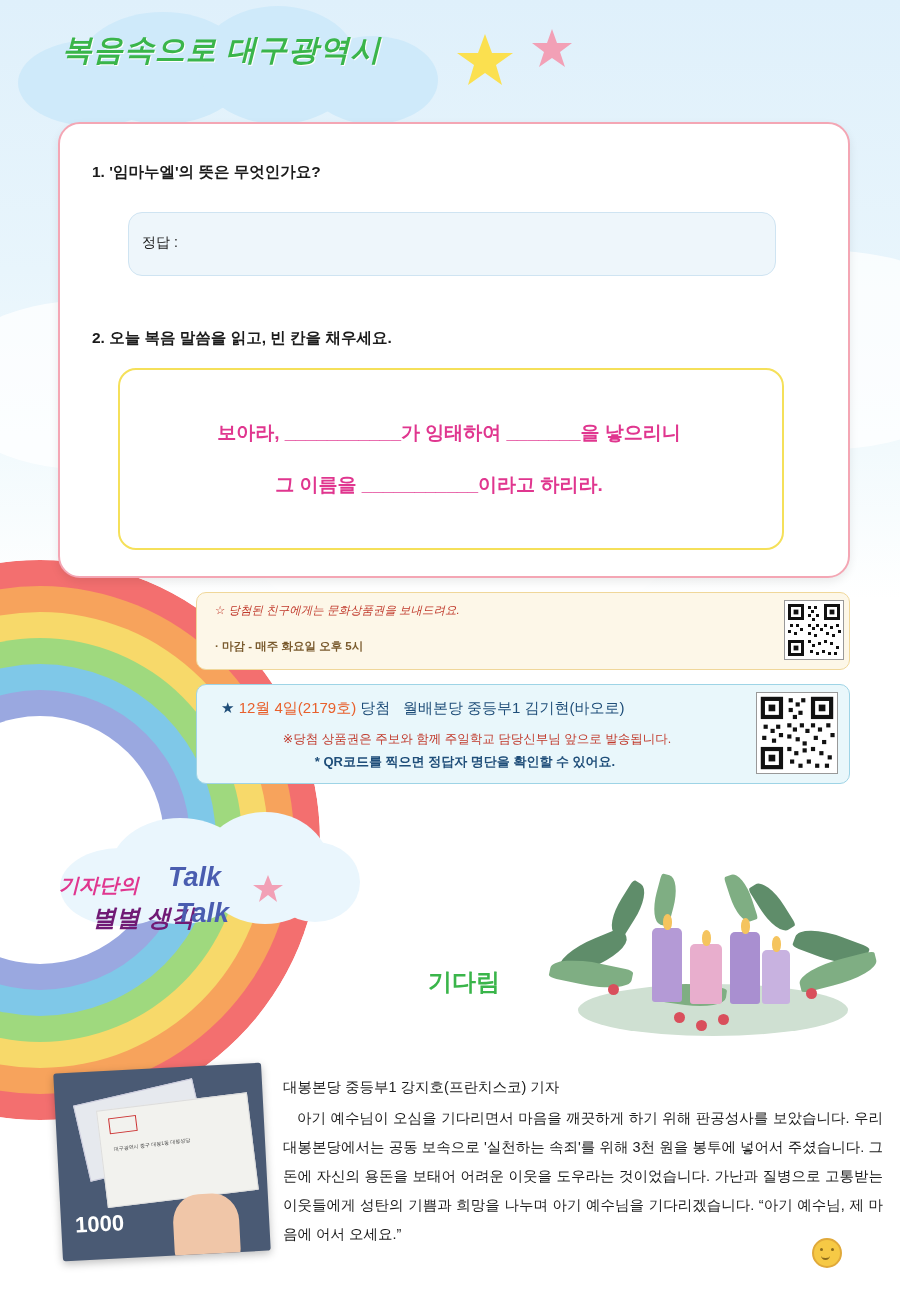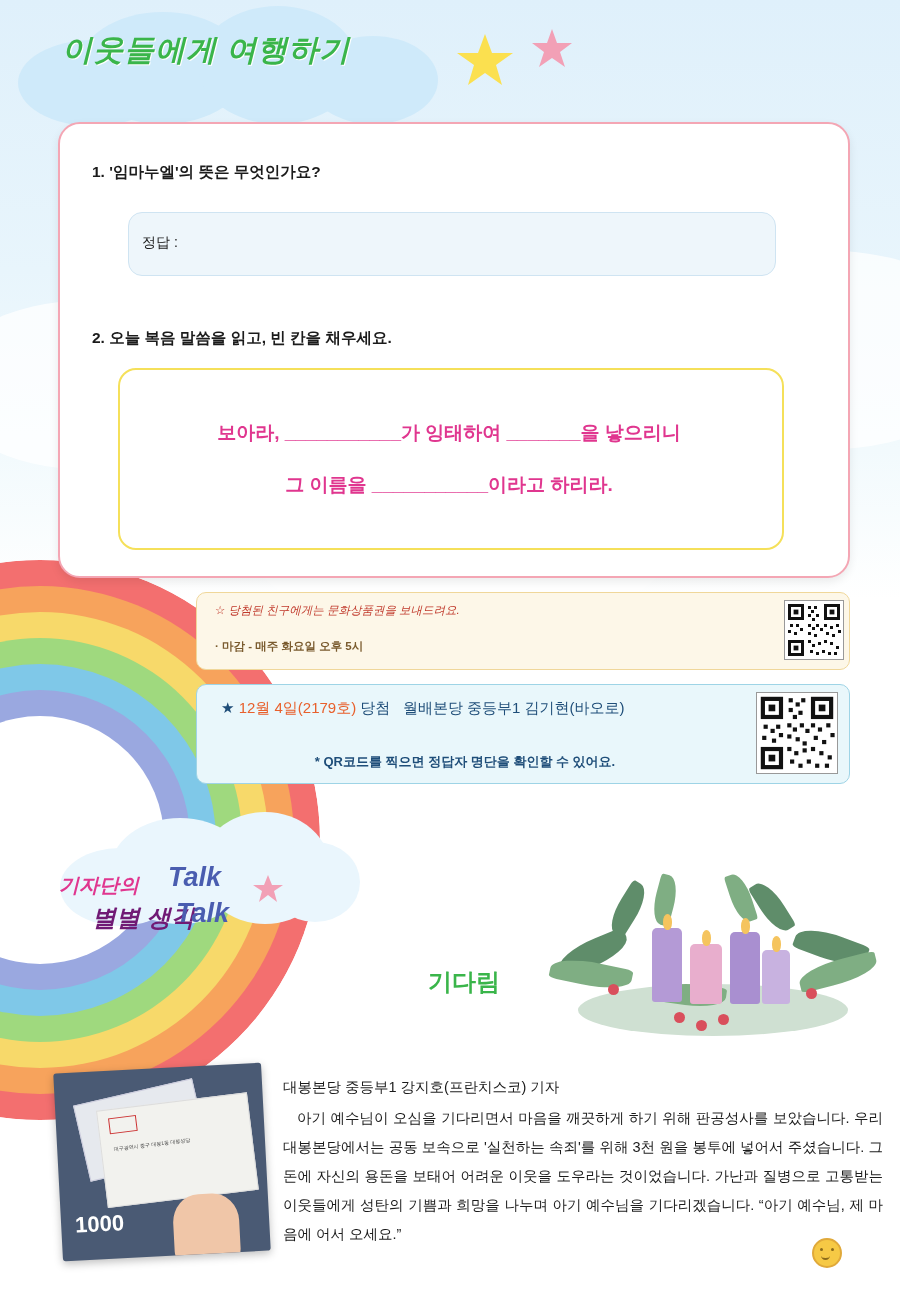--- a/index.html
+++ b/index.html
@@ -79,21 +79,21 @@
   }
   .verse-box{
     position:absolute;left:118px;top:368px;width:662px;height:178px;
     border:2px solid #f5e05a;border-radius:18px;background:#ffffff;
   }
   .verse-line{
     position:absolute;width:662px;text-align:center;
     font-size:19px;font-weight:bold;color:#e0368f;
   }
   .verse-line.l1{left:118px;top:420px;}
-  .verse-line.l2{left:118px;top:472px;}
+  .verse-line.l2{left:108px;top:472px;}
 
   
   .notice{
     position:absolute;left:196px;top:592px;width:652px;height:76px;
     background:#fdf7e8;border:1px solid #f0d79a;border-radius:10px;
   }
   .notice p{
     margin:0;position:absolute;left:18px;font-size:11.5px;color:#7a5b2e;white-space:nowrap;
   }
   .notice .n1{top:10px;color:#c0392b;font-style:italic;}
@@ -204,21 +204,21 @@
   <div class="rb-arc rb6"></div>
   <div class="rb-arc rb7"></div>
 </div>
 
 <div class="header-cloud">
   <i class="hc1"></i>
     <i class="hc2"></i>
     <i class="hc3"></i>
     <i class="hc4"></i>
 </div>
-<div class="title-text">이웃들에게 여행하기</div>
+<div class="title-text">복음속으로 대구광역시</div>
 
 <div class="star" style="left:455px;top:32px;">
   <svg width="60" height="58" viewBox="0 0 60 58">
       <polygon points="30,2 37,21 58,21 41,33 47,53 30,41 13,53 19,33 2,21 23,21" fill="#fbe04f"></polygon>
     </svg>
 </div>
 <div class="star" style="left:530px;top:28px;">
   <svg width="44" height="42" viewBox="0 0 44 42">
       <polygon points="22,1 27,15 42,15 30,24 35,39 22,30 9,39 14,24 2,15 17,15" fill="#f2a0b6"></polygon>
     </svg>
@@ -293,20 +293,21 @@
 </div>
 
 <div class="winner">
   <div class="w1">
     <span>★</span>
     <span class="date">12월 4일(2179호)</span>
     <span>당첨</span>
     &nbsp;
     <span>월배본당 중등부1 김기현(바오로)</span>
   </div>
+  <div class="w2">※당첨 상품권은 주보와 함께 주일학교 담당신부님 앞으로 발송됩니다.</div>
   <div class="w3">* QR코드를 찍으면 정답자 명단을 확인할 수 있어요.</div>
 </div>
 <div class="qr" style="left:756px;top:692px;width:80px;height:80px;">
   <svg width="78" height="78" viewBox="0 0 28 28" style="position:absolute;left:1px;top:1px;">
     <rect width="28" height="28" fill="#fff"></rect>
     <g fill="#111">
       <rect x="1" y="1" width="8" height="8"></rect>
         <rect x="2.5" y="2.5" width="5" height="5" fill="#fff"></rect>
         <rect x="3.8" y="3.8" width="2.4" height="2.4"></rect>
       <rect x="19" y="1" width="8" height="8"></rect>

